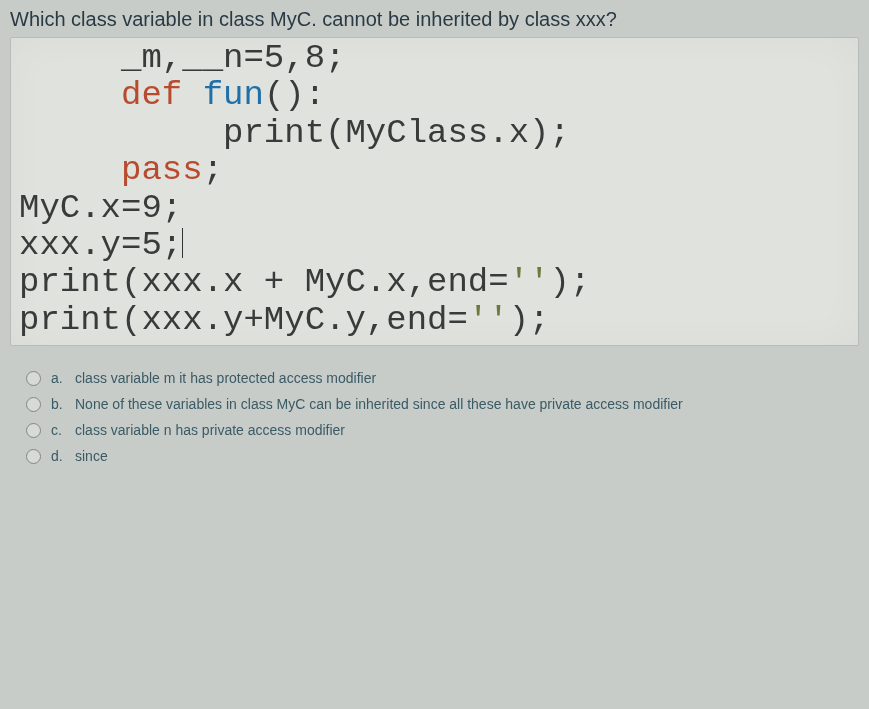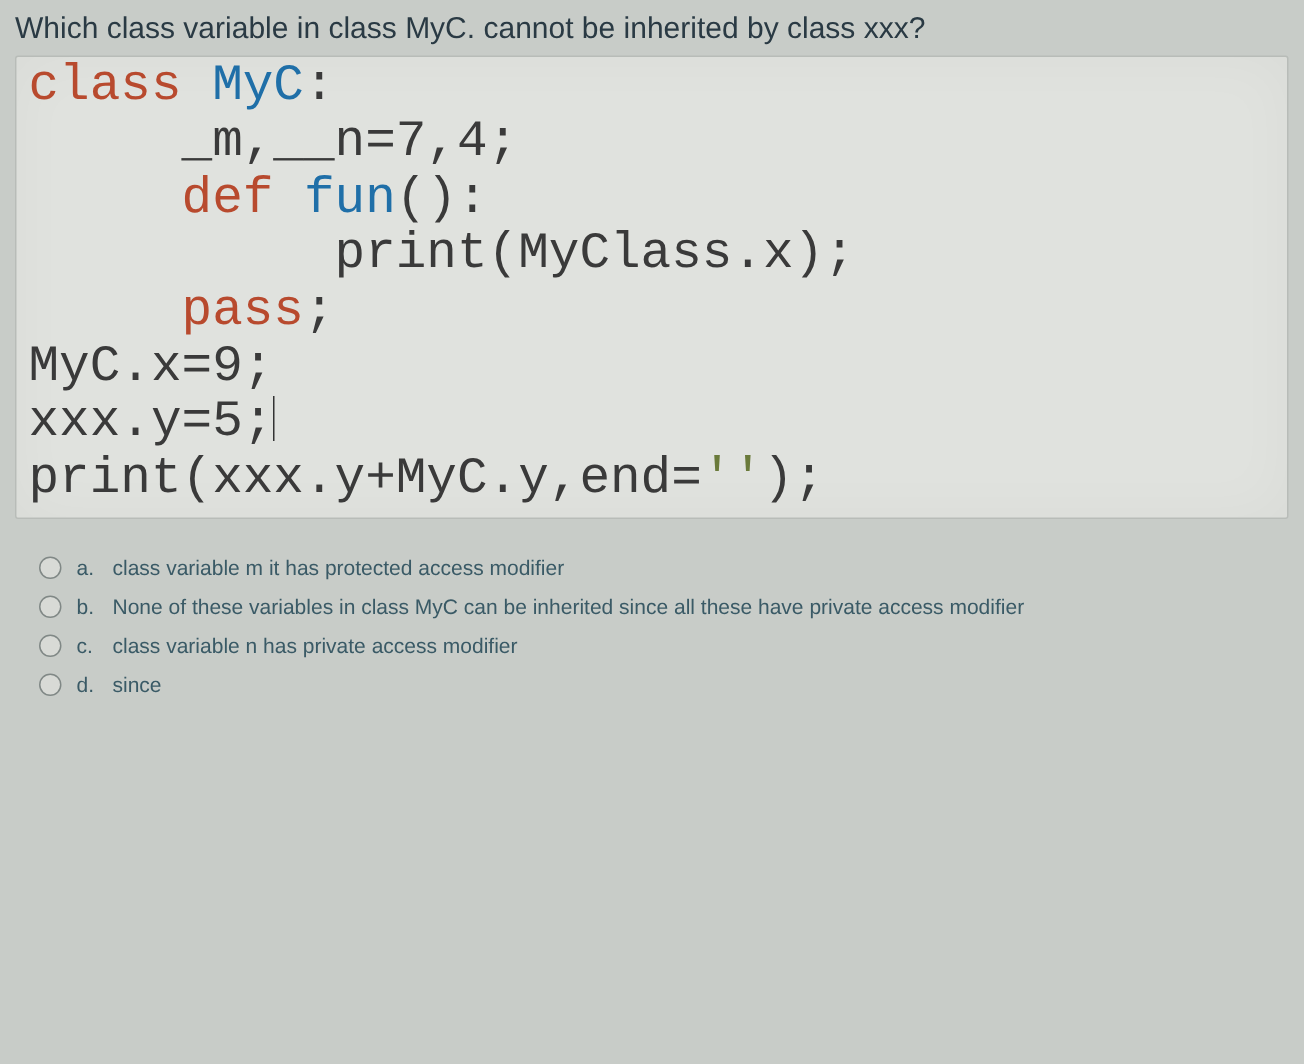--- a/index.html
+++ b/index.html
@@ -71,27 +71,27 @@
   }
 </style>
 </head>
 <body>
 
 <div class="container">
 
   <div class="question">Which class variable in class MyC. cannot be inherited by class xxx?</div>
 
   <div class="code-block">
-    <div class="code-line"><span class="kw">class </span><span class="cls">MyC</span><span>:</span></div>
-    <div class="code-line">     _m,__n=7,4;</div>
+    <div class="code-line">     _m,__n=5,8;</div>
     <div class="code-line"><span>     </span><span class="kw">def </span><span class="cls">fun</span><span>():</span></div>
     <div class="code-line">          print(MyClass.x);</div>
     <div class="code-line"><span>     </span><span class="kw">pass</span><span>;</span></div>
     <div class="code-line">MyC.x=9;</div>
     <div class="code-line"><span>xxx.y=5;</span><span class="cursor"></span></div>
+    <div class="code-line"><span>print(xxx.x + MyC.x,end=</span><span class="str">''</span><span>);</span></div>
     <div class="code-line"><span>print(xxx.y+MyC.y,end=</span><span class="str">''</span><span>);</span></div>
   </div>
 
   <div class="options">
     <div class="opt">
       <div class="radio"></div>
       <div class="opt-letter">a.</div>
       <div>class variable m it has protected access modifier</div>
     </div>
     <div class="opt">

